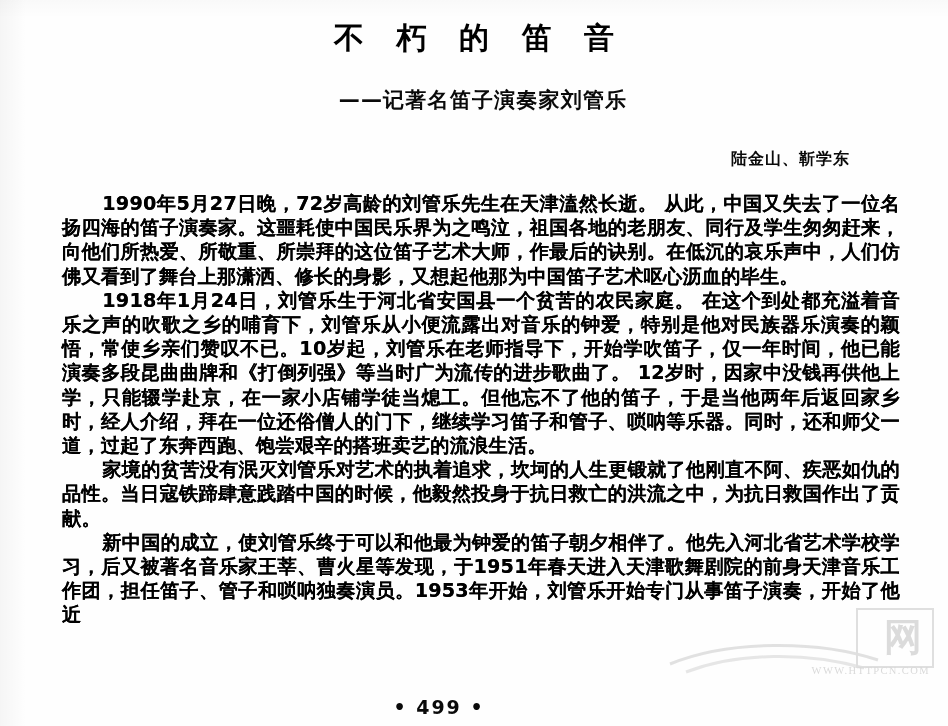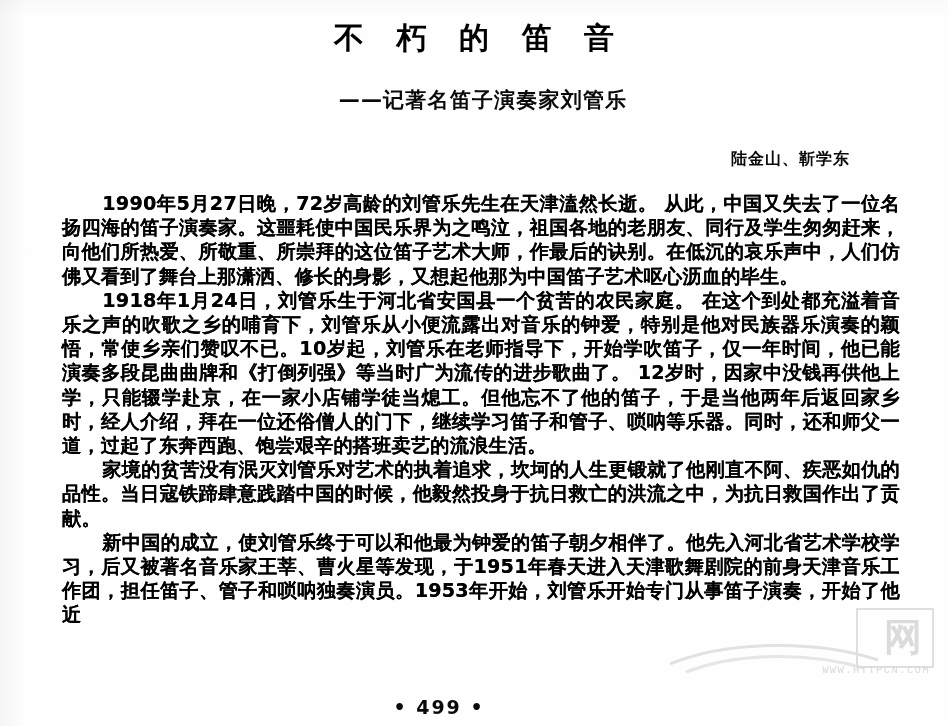--- a/index.html
+++ b/index.html
@@ -128,21 +128,21 @@
     color: #b9b9b9;
     white-space: nowrap;
   }
   #watermark .wm-url {
     position: absolute;
     right: 8px;
     bottom: 6px;
     font-size: 10.5px;
     letter-spacing: 1.4px;
     color: #b5b5b5;
-    font-family: Liberation Mono, monospace;
+    font-family: Liberation Serif, serif;
     white-space: nowrap;
   }
   #watermark .wm-swoosh {
     position: absolute;
     left: 0;
     top: 22px;
     width: 250px;
     height: 40px;
   }
   #watermark .wm-box {

